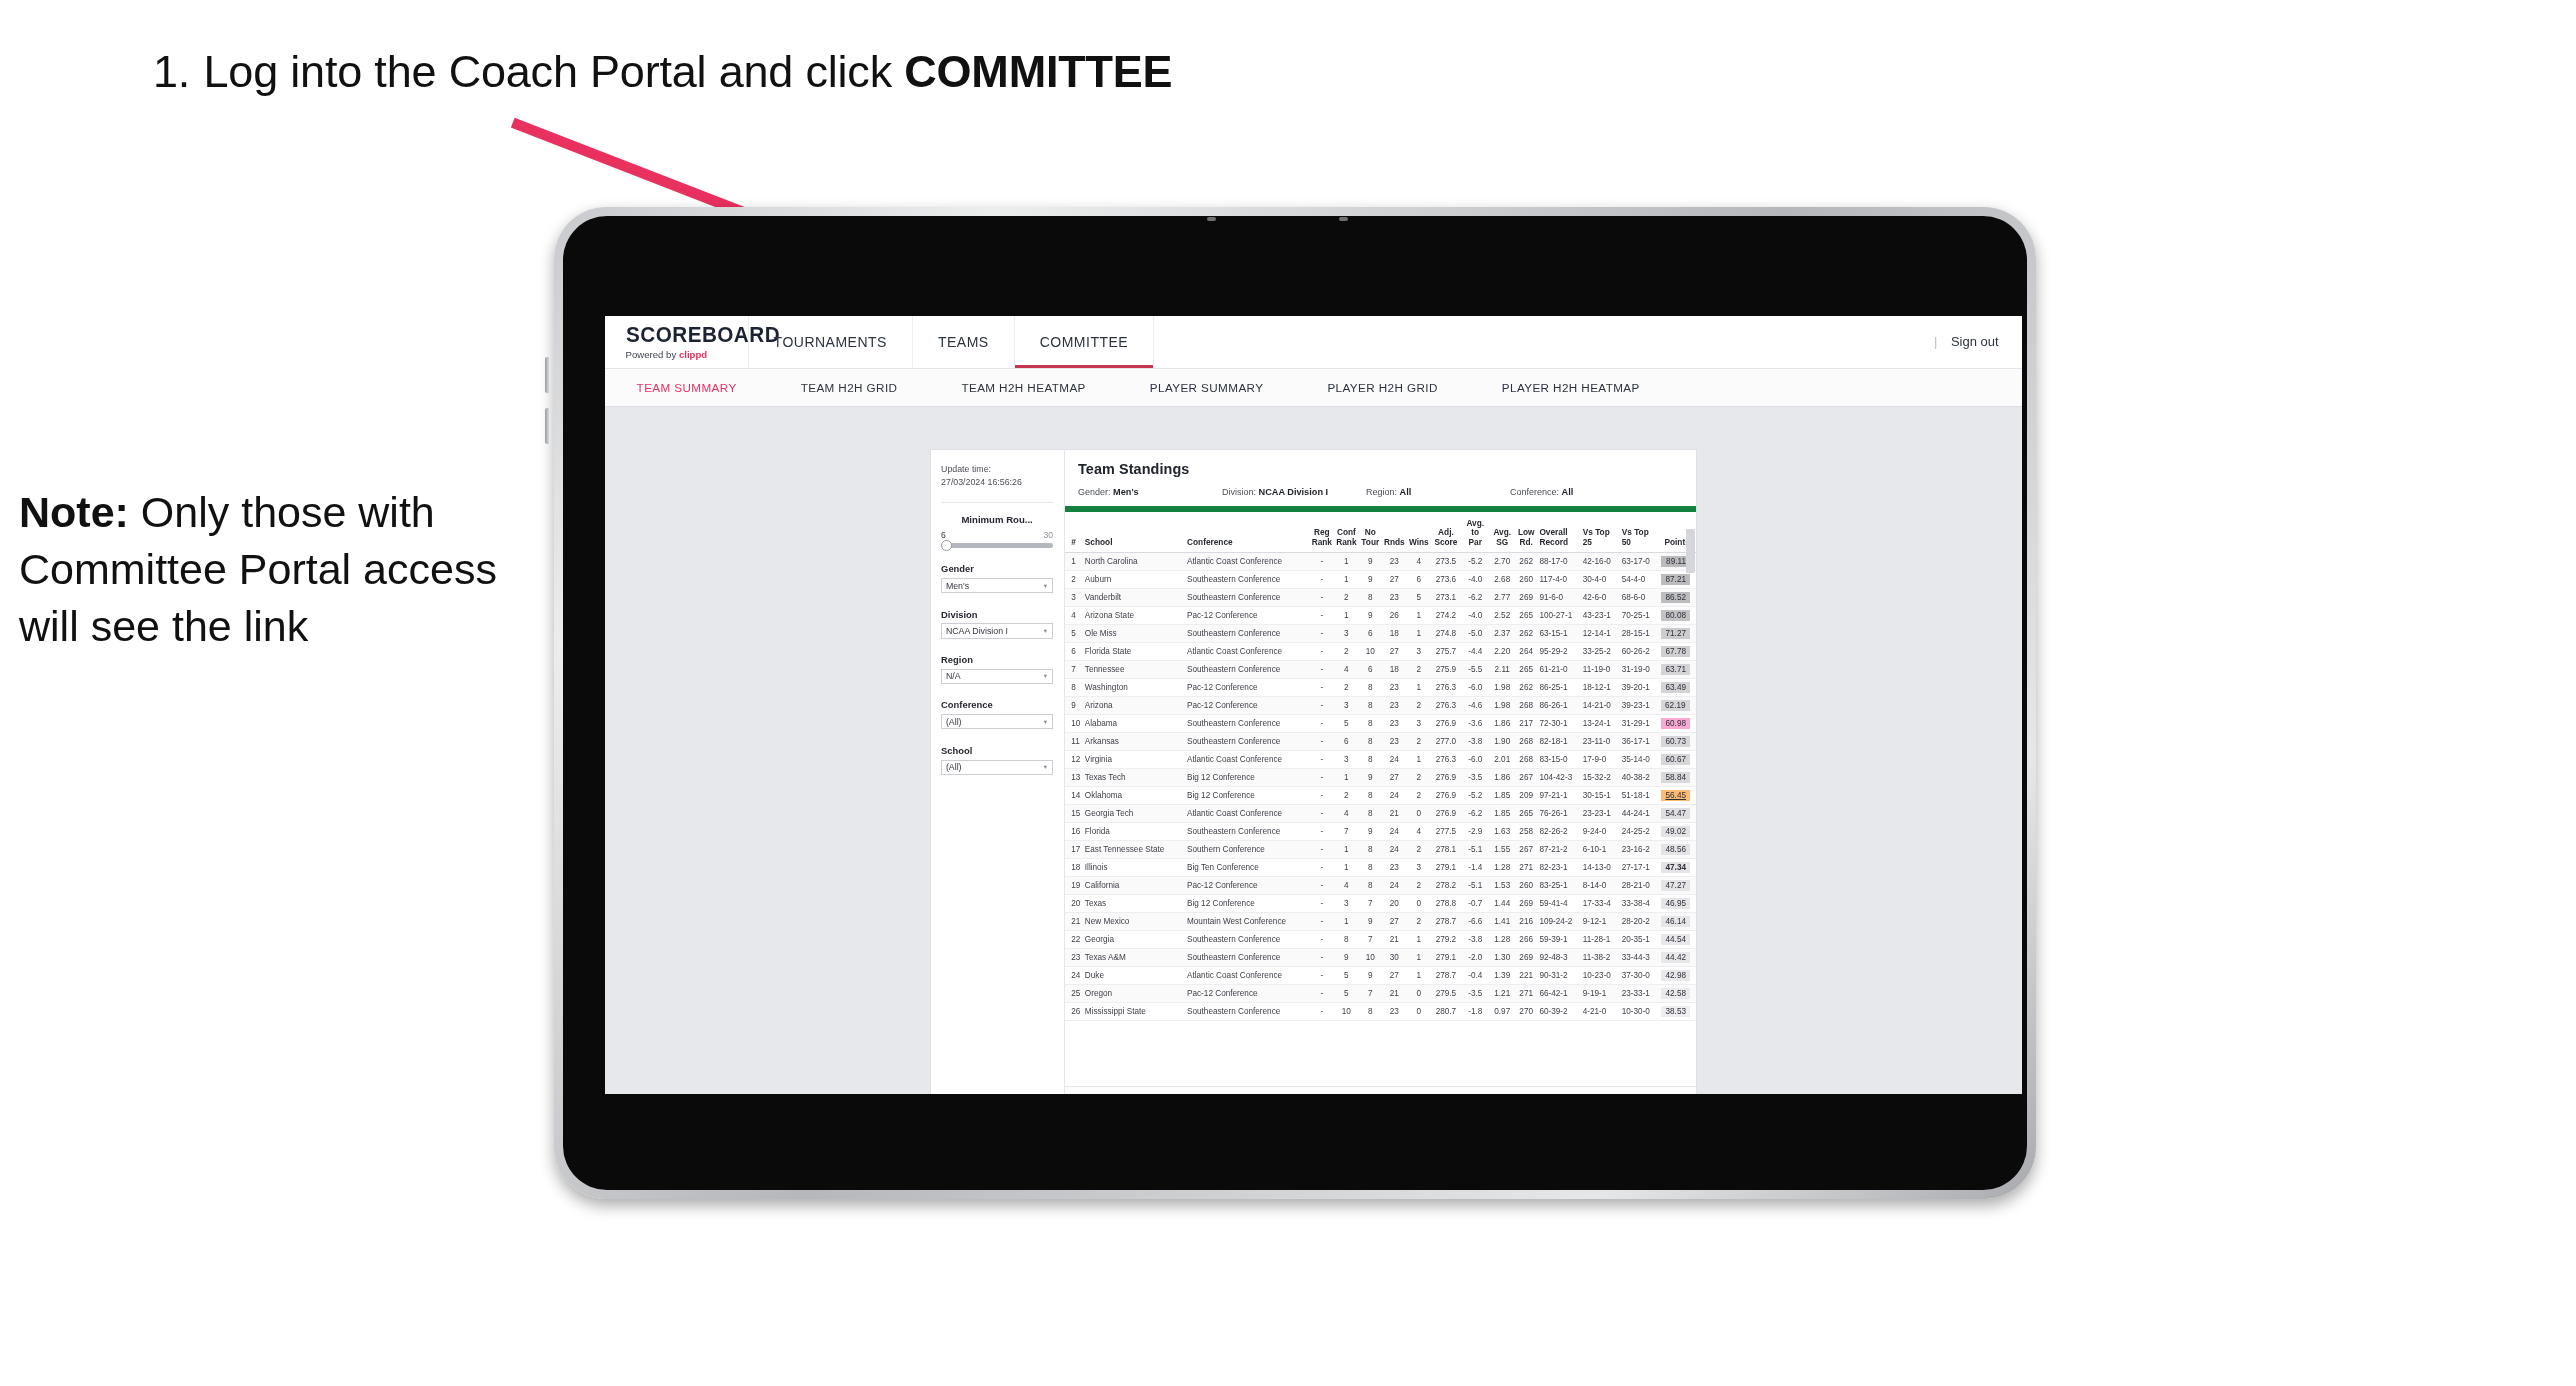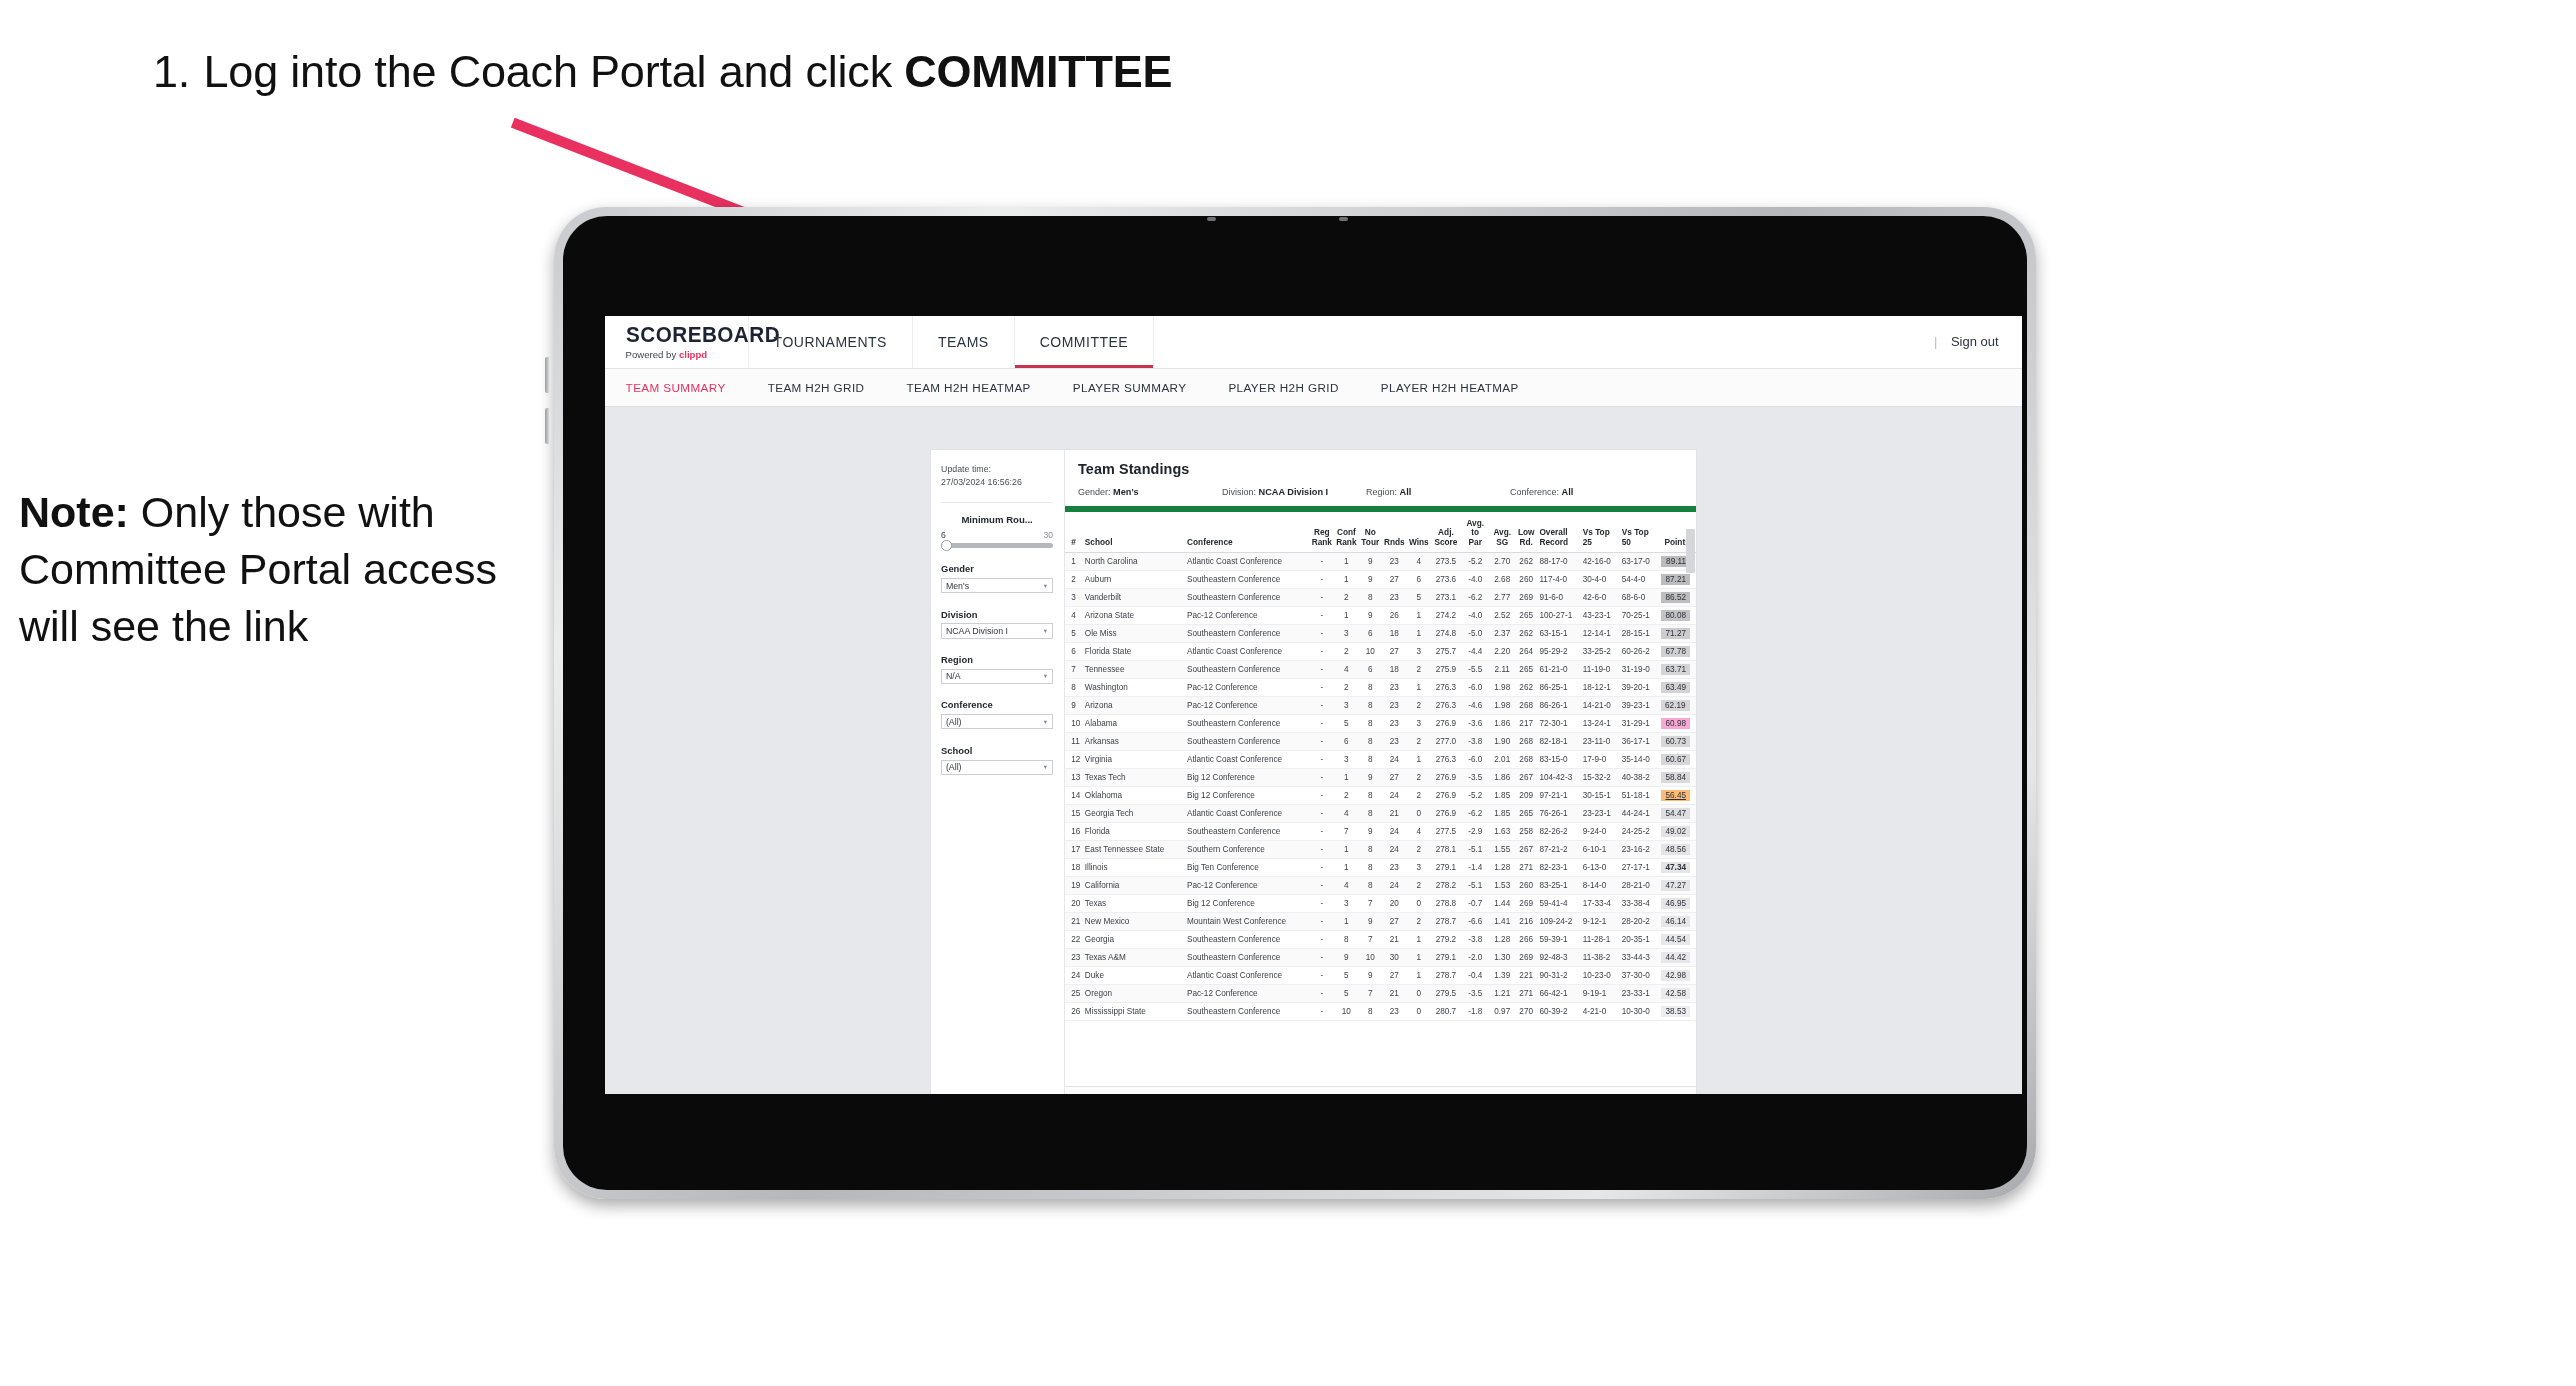--- a/index.html
+++ b/index.html
@@ -99,21 +99,21 @@
   #topnav-right .divider { color:#b9bcc3; }
   #signout { cursor:pointer; }
 
   
   #subnav {
     height:38px; background:#fbfbfc; display:flex; align-items:center;
     gap:0; border-bottom:1px solid #dcdee3;
   }
   .subnav-item {
     font-size:11.7px; letter-spacing:0.4px; color:#2b3240;
-    padding:0 21px; cursor:pointer; white-space:nowrap;
+    padding:0 32px; cursor:pointer; white-space:nowrap;
   }
   .subnav-item.active { color:#e8315f; }
 
   
   #dash {
     position:relative; height:calc(100% - 92px); background:#e7e8ec;
     padding-top:43px;
   }
   #viz {
     margin:0 auto; width:765px; background:#ffffff;
@@ -669,21 +669,21 @@
                         <td class="c-c c-reg">-</td>
                         <td class="c-c c-cr">1</td>
                         <td class="c-c c-nt">8</td>
                         <td class="c-c c-rnds">23</td>
                         <td class="c-c c-wins">3</td>
                         <td class="c-c c-adj">279.1</td>
                         <td class="c-c c-atp">-1.4</td>
                         <td class="c-c c-sg">1.28</td>
                         <td class="c-c c-low">271</td>
                         <td class="c-ovr">82-23-1</td>
-                        <td class="c-t25">6-13-0</td>
+                        <td class="c-t25">14-13-0</td>
                         <td class="c-t50">27-17-1</td>
                         <td class="c-pts pts-cell"><span style="background: rgb(229, 229, 232); font-weight: bold;">47.34</span></td>
                       </tr>
                       <tr>
                         <td class="c-num">19</td>
                         <td class="c-school">California</td>
                         <td class="c-conf">Pac-12 Conference</td>
                         <td class="c-c c-reg">-</td>
                         <td class="c-c c-cr">4</td>
                         <td class="c-c c-nt">8</td>

